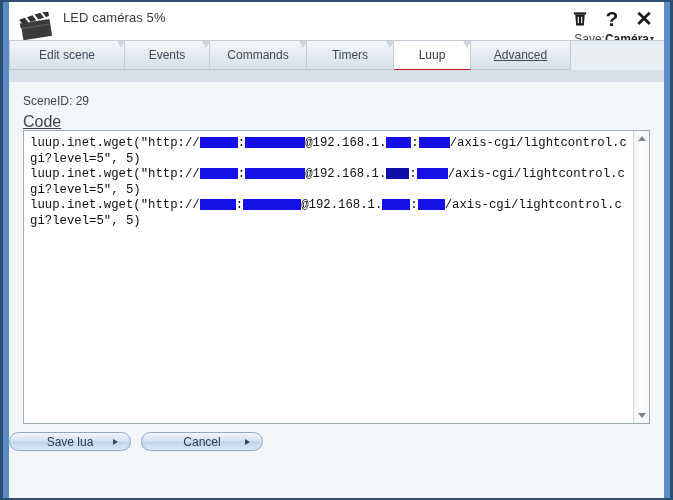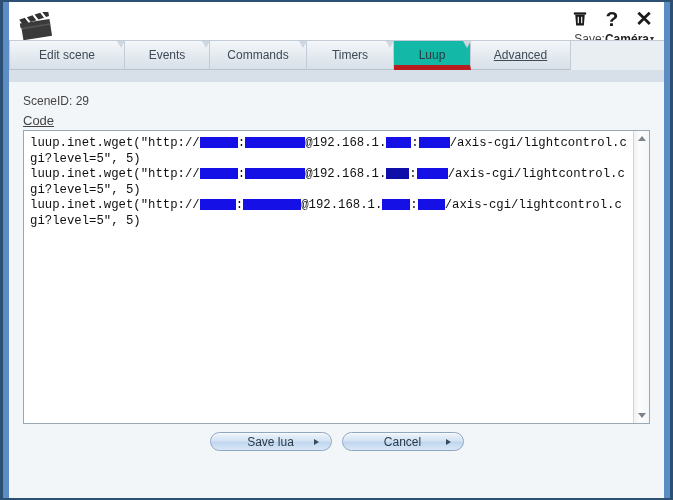--- a/index.html
+++ b/index.html
@@ -130,22 +130,22 @@
     font-size: 12px;
     color: #3e4a56;
     background: linear-gradient(to bottom, #f4f7fa 0%, #e3e9ef 55%, #d9e0e8 100%);
     border-right: 1px solid #c3ccd6;
     border-bottom: 1px solid #b9c3ce;
     box-sizing: border-box;
     cursor: pointer;
   }
   .tab:first-child { border-left: 1px solid #c3ccd6; }
   .tab.active {
-    background: #14b8a6;
-    border-bottom: 5px solid #b91c1c;
+    background: #ffffff;
+    border-bottom: 1px solid #b91c1c;
     color: #2e3841;
   }
   .tab .nub {
     position: absolute;
     right: -1px;
     top: 0;
     width: 8px;
     height: 7px;
     background: #cfd7e0;
     clip-path: polygon(0 0, 100% 0, 50% 100%);
@@ -165,21 +165,21 @@
     position: absolute;
     left: 14px;
     top: 12px;
     font-size: 12px;
     color: #444;
   }
   .code-label {
     position: absolute;
     left: 14px;
     top: 31px;
-    font-size: 13px;
+    font-size: 16px;
     color: #444;
     text-decoration: underline;
   }
 
   .code-box {
     position: absolute;
     left: 14px;
     top: 48px;
     width: 627px;
     height: 294px;
@@ -251,21 +251,21 @@
     border-radius: 2px;
   }
 
   
   .btnrow {
     position: absolute;
     left: 0;
     top: 350px;
     width: 655px;
     display: flex;
-    justify-content: center;
+    justify-content: flex-start;
     gap: 10px;
   }
   .btn {
     position: relative;
     width: 122px;
     height: 19px;
     border: 1px solid #8fa8c2;
     border-radius: 10px;
     background: linear-gradient(to bottom, #eef4fb 0%, #d3e2f3 48%, #bed5ee 52%, #d9e7f7 100%);
     font-size: 12px;
@@ -310,20 +310,21 @@
           <rect x="4" y="9" width="30" height="4.5" fill="#3a3a3a"></rect>
           <g fill="#ffffff" opacity="0.85">
             <polygon points="10,4 11.2,3.8 14.2,9.3 13,9.5"></polygon>
             <polygon points="18,2.7 19.2,2.5 22.2,8 21,8.2"></polygon>
             <polygon points="26,1.4 27.2,1.2 30.2,6.7 29,6.9"></polygon>
           </g>
         </g>
       </svg>
     </span>
 
+    <div class="title-text">LED caméras 5%</div>
 
     <div class="win-icons">
       <span class="ico">
         <svg viewBox="0 0 16 18" width="14" height="17" aria-hidden="true">
           <rect x="1" y="2" width="14" height="2.6" fill="#1b1b1b"></rect>
           <path d="M2.6 4.6 h10.8 l-1 12.4 h-8.8 z" fill="#1b1b1b"></path>
           <rect x="5.4" y="7" width="1.3" height="7.4" fill="#ffffff"></rect>
           <rect x="9.3" y="7" width="1.3" height="7.4" fill="#ffffff"></rect>
         </svg>
       </span>

